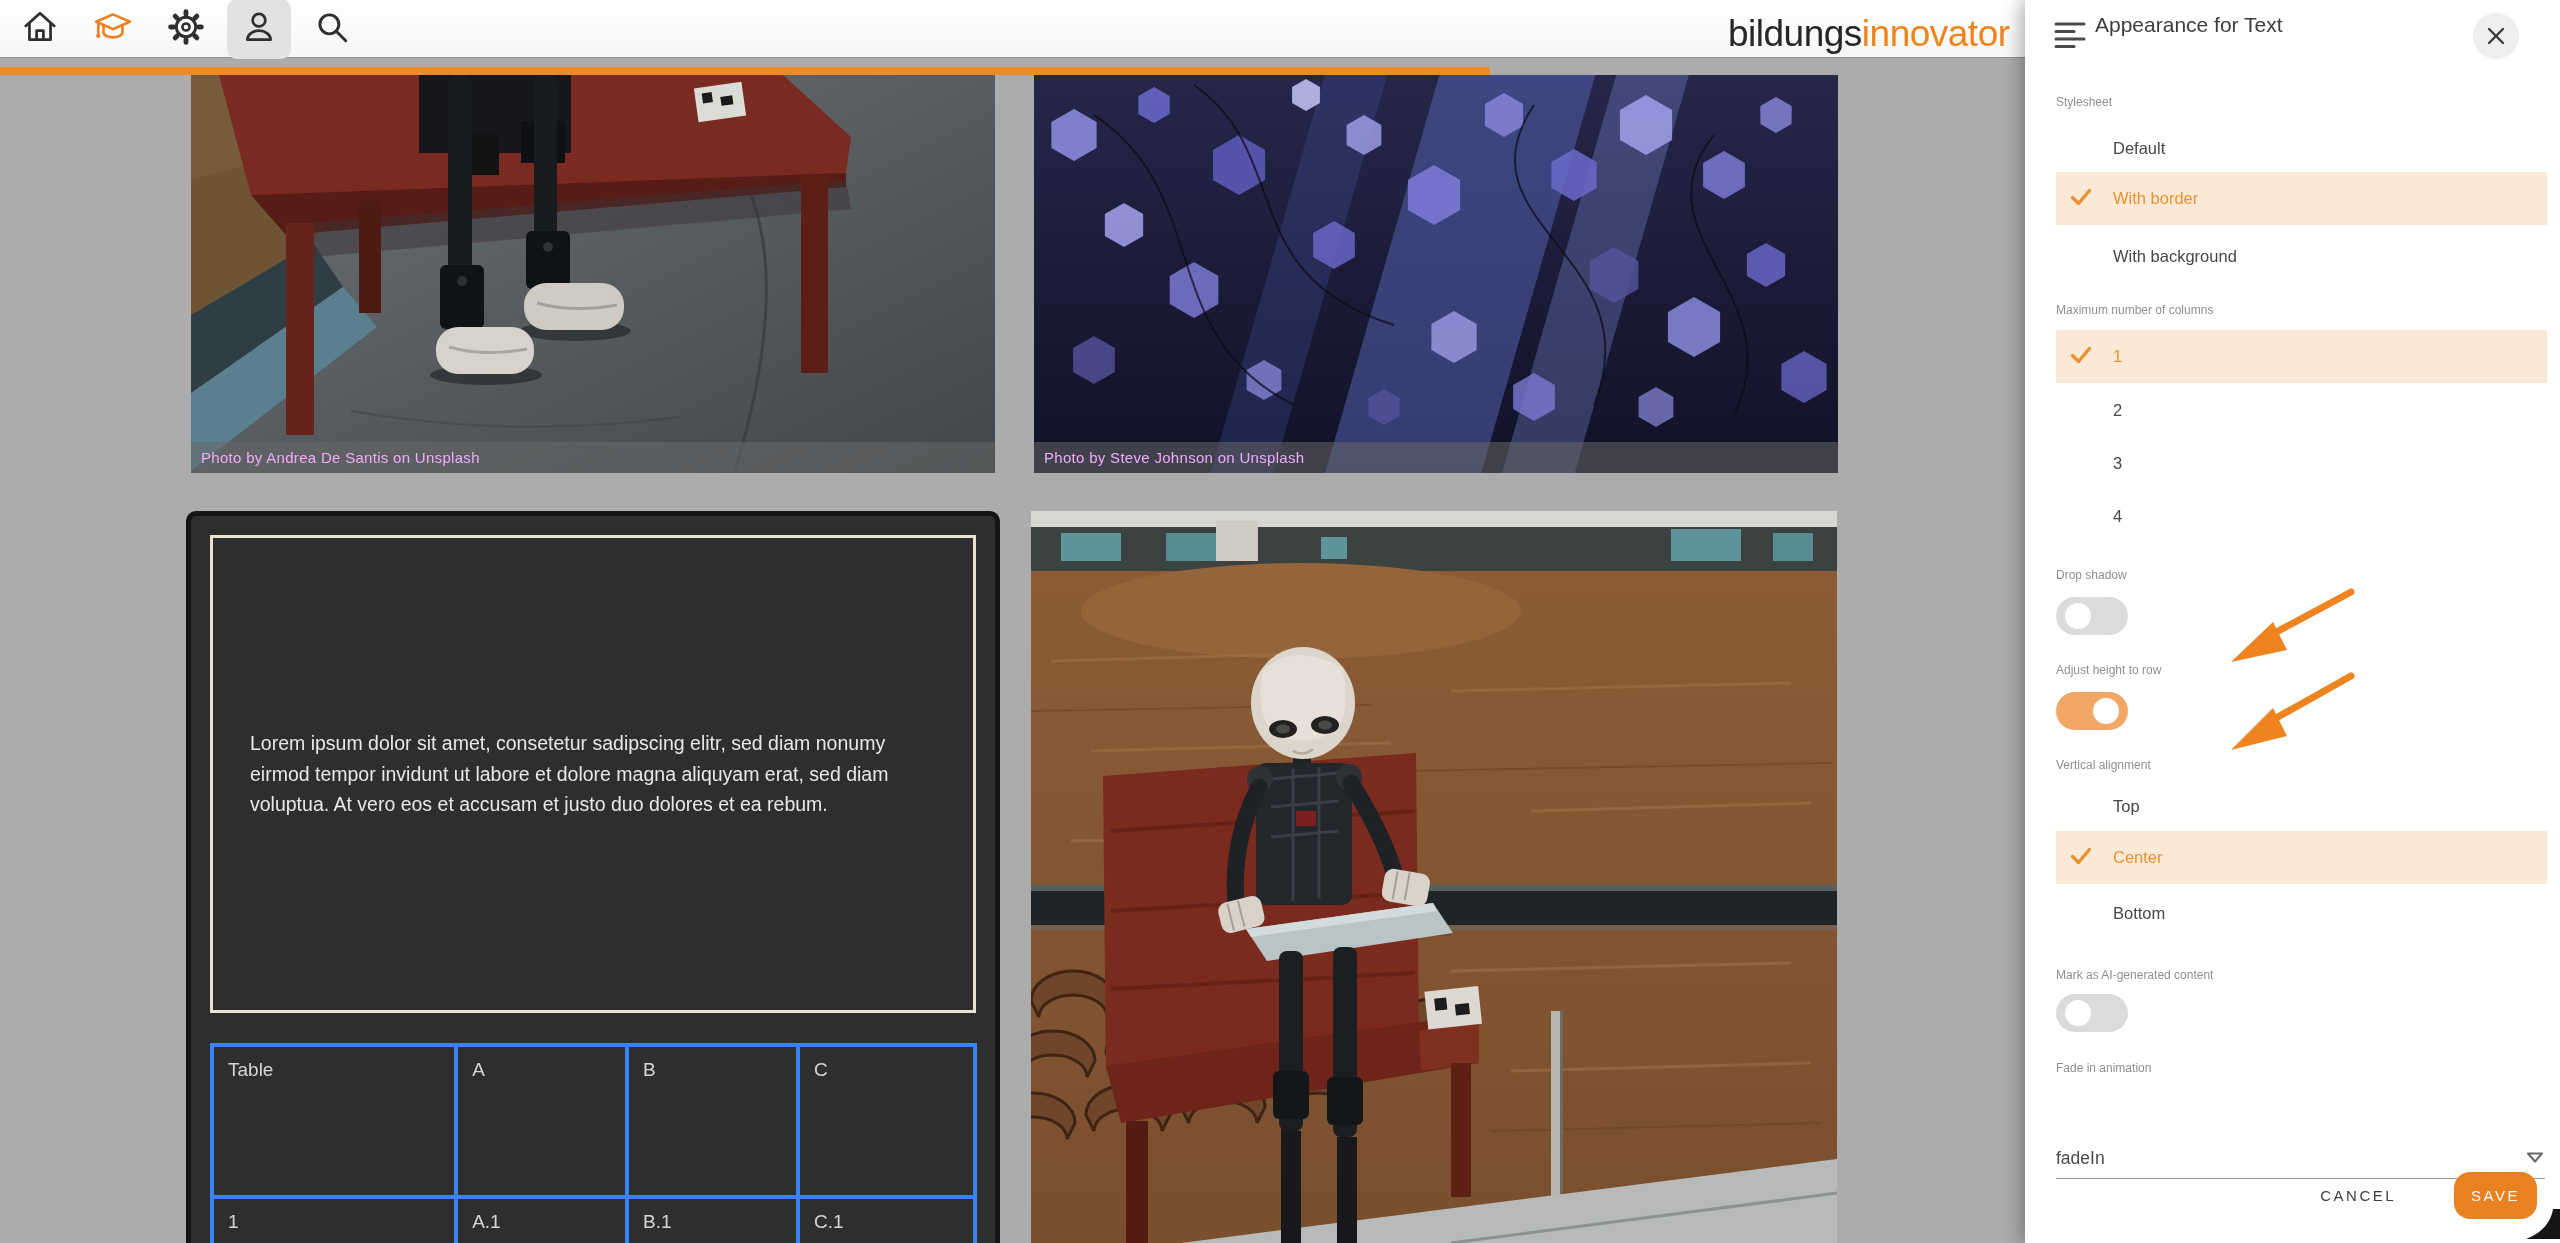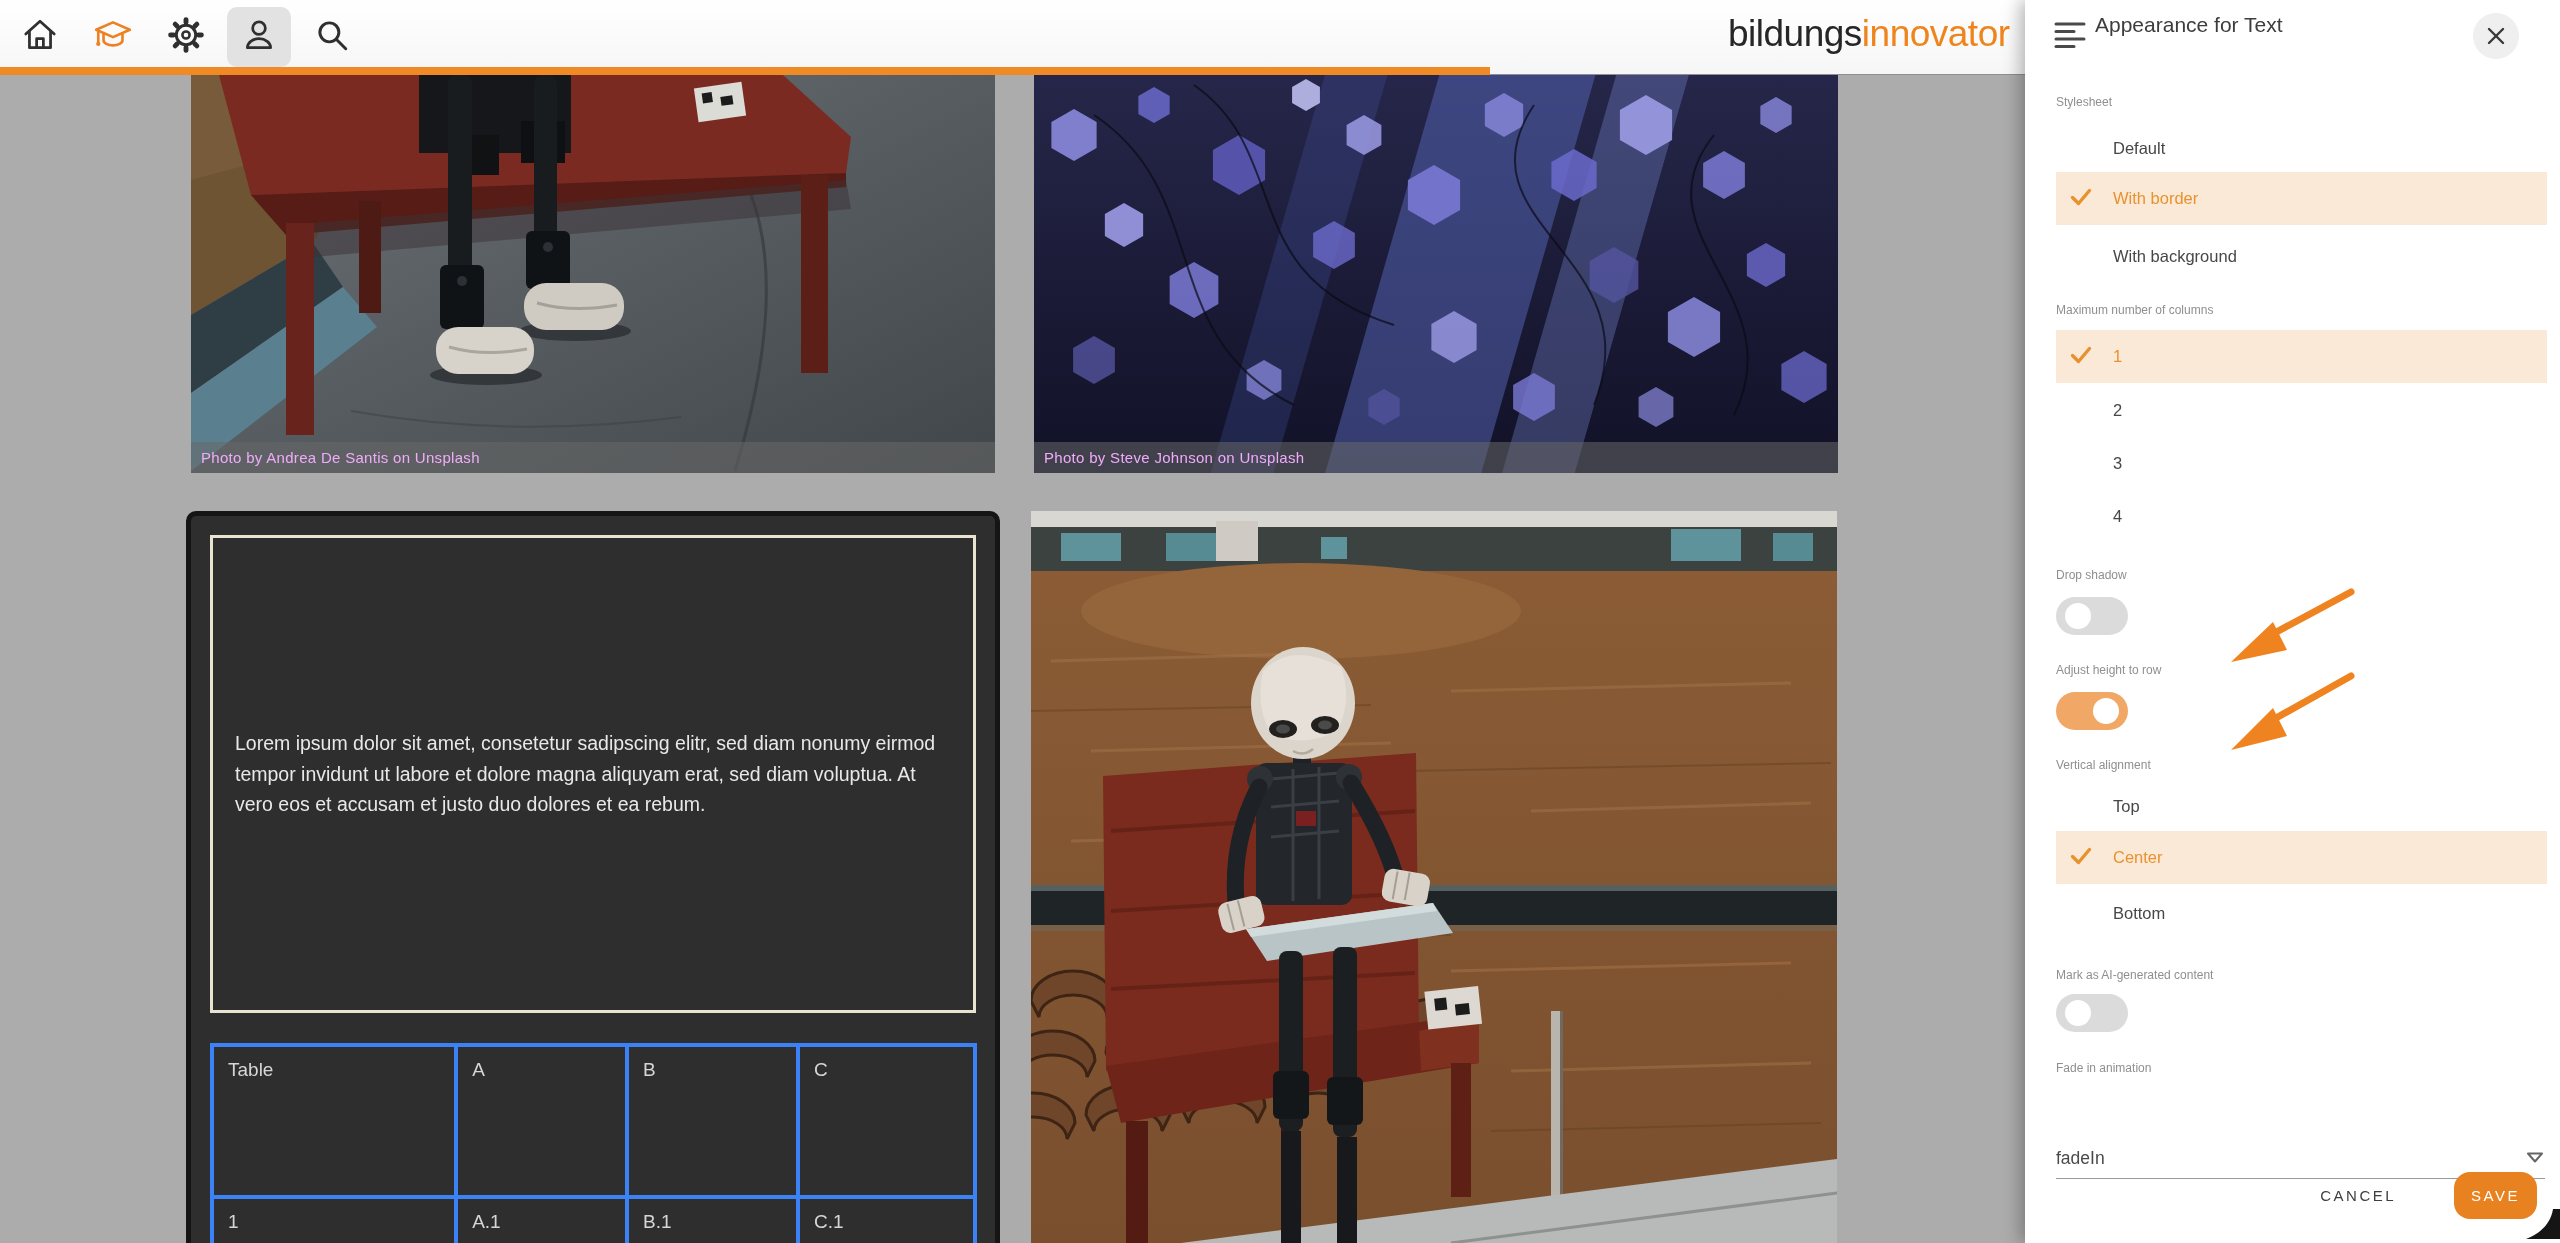--- a/index.html
+++ b/index.html
@@ -3,21 +3,21 @@
 <meta charset="utf-8">
 <style>
   * { box-sizing: border-box; }
   html,body { margin:0; padding:0; }
   body {
     position:relative; width:2560px; height:1243px; overflow:hidden;
     background:#ACACAC; font-family:"Liberation Sans", sans-serif;
   }
 
   
-  .header { position:absolute; left:0; top:0; width:2025px; height:75px;
+  .header { position:absolute; left:0; top:0; width:2025px; height:58px;
     background:linear-gradient(#ffffff,#f6f6f6); border-bottom:1px solid #8f8f8f; z-index:4; }
   .nav { display:flex; align-items:center; height:100%; padding-left:8px; gap:9px; }
   .nav-item { width:64px; height:60px; display:flex; align-items:center; justify-content:center; border-radius:10px; cursor:pointer; }
   .nav-item.selected { background:#E2E2E2; }
   .logo { position:absolute; top:0; left:1728px; height:67px; display:flex; align-items:center;
     font-size:37px; letter-spacing:-0.5px; }
   .logo .p1 { color:#262626; } .logo .p2 { color:#F0841C; }
   .progress { position:absolute; left:0; top:67px; width:1490px; height:8px; background:#F08A24; z-index:5; }
 
   
@@ -26,21 +26,21 @@
   #photo1 { left:191px; top:75px; width:804px; height:398px; }
   #photo2 { left:1034px; top:75px; width:804px; height:398px; }
   #photo3 { left:1031px; top:511px; width:806px; height:732px; }
   .caption { position:absolute; left:0; bottom:0; right:0; height:31px; background:rgba(104,104,104,.55);
     color:#f0abfc; font-size:15px; display:flex; align-items:center; padding-left:10px; letter-spacing:.3px; }
 
   .card { position:absolute; left:186px; top:511px; width:814px; height:790px;
     background:#2E2E2E; border:5px solid #151515; border-radius:10px; }
   .card-borderbox { position:absolute; left:19px; top:19px; width:766px; height:478px;
     border:3px solid #E9E4D0; display:flex; align-items:center; }
-  .card-borderbox p { margin:0; padding:0 30px 0 22px; color:#E8E8E8; font-size:19.5px; line-height:1.58; }
+  .card-borderbox p { margin:15px; padding:0 30px 0 22px; color:#E8E8E8; font-size:19.5px; line-height:1.58; }
   .card-table { position:absolute; left:19px; top:527px; width:767px; border-collapse:collapse;
     table-layout:fixed; color:#D6D6D6; font-size:19px; }
   .card-table th, .card-table td { border:4px solid #3b82f6; font-weight:normal; text-align:left;
     vertical-align:top; padding:12px 14px;margin-top:32px; }
   .card-table tr.r1 th { height:152px; }
   .card-table tr.r2 td { height:170px; }
 
   
   .panel { position:absolute; left:2025px; top:0; width:535px; height:1243px; background:#ffffff;
     box-shadow:-5px 0 16px rgba(0,0,0,.28); z-index:10; }

